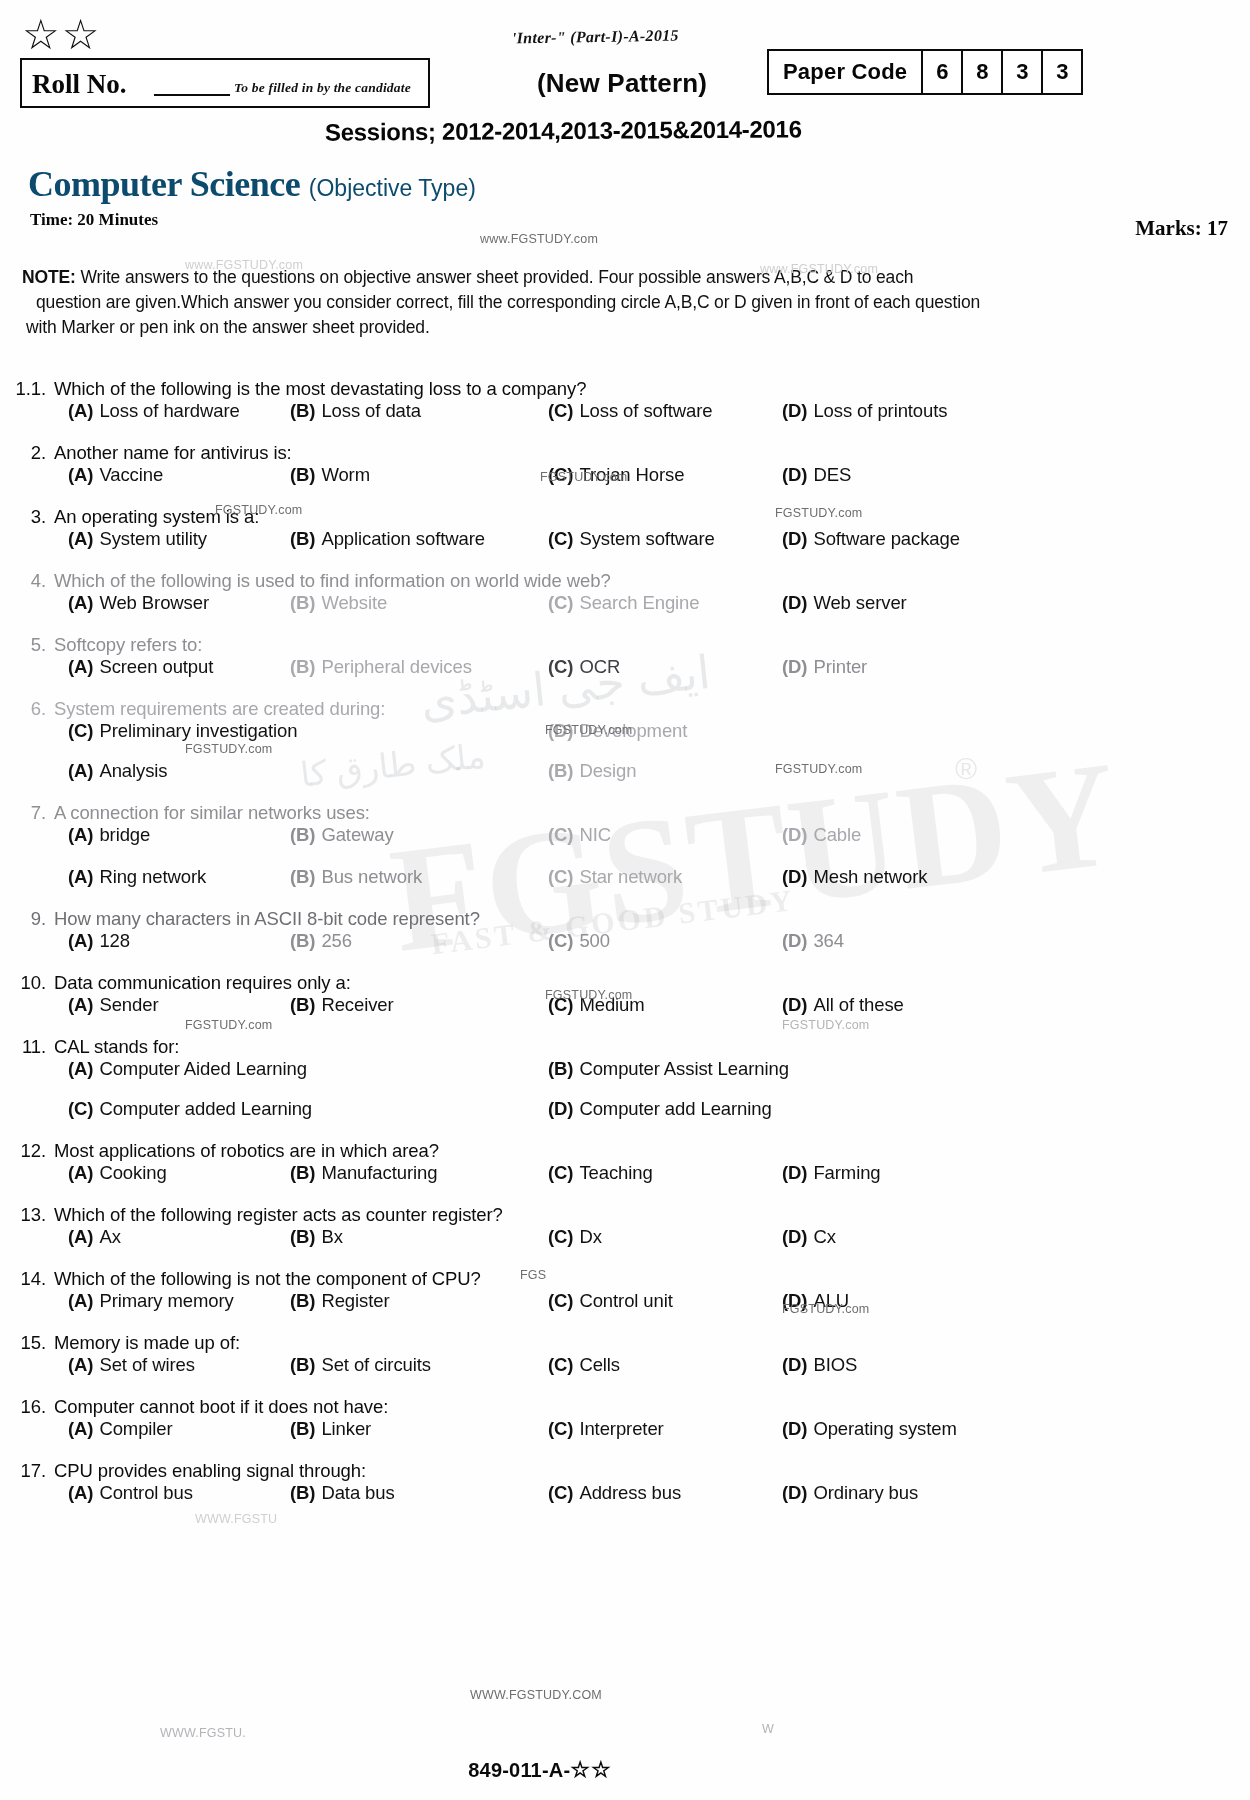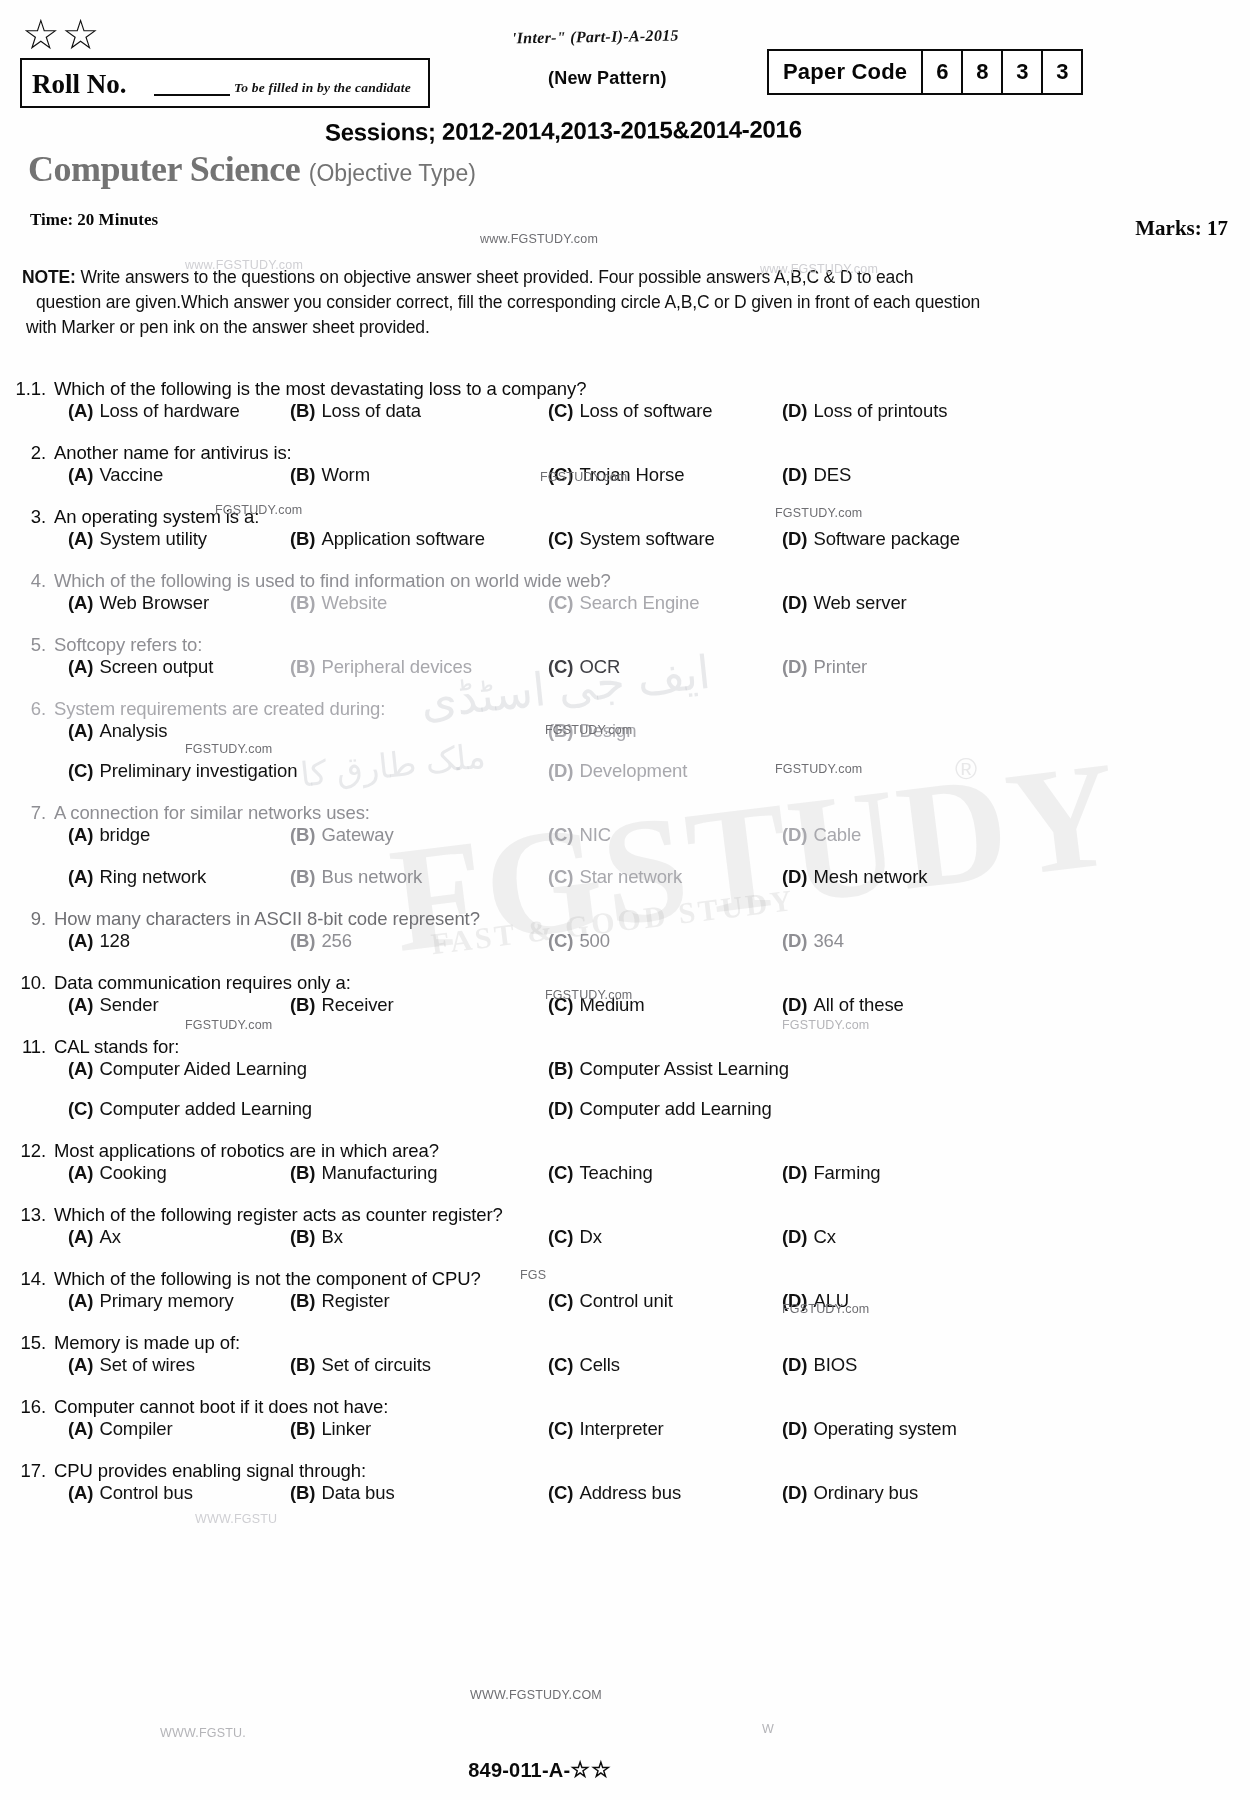--- a/index.html
+++ b/index.html
@@ -130,24 +130,24 @@
     font-family: "Liberation Serif", serif;
     font-style: italic;
     font-weight: bold;
     font-size: 16px;
     color: #141414;
     letter-spacing: 0.3px;
     transform: rotate(-1deg);
   }
   .newpattern {
     position: absolute;
-    left: 548px; top: 68px;
-    font-family: "Liberation Sans", sans-serif;
-    font-weight: bold;
-    font-size: 18px;
+    left: 537px; top: 68px;
+    font-family: "Liberation Sans", sans-serif;
+    font-weight: bold;
+    font-size: 26px;
     color: #0a0a0a;
     letter-spacing: 0.2px;
   }
   .papercode {
     position: absolute;
     left: 767px; top: 49px;
     height: 46px;
     display: flex;
     border: 2.5px solid #0a0a0a;
     box-sizing: border-box;
@@ -177,25 +177,25 @@
     left: 325px; top: 117px;
     font-family: "Liberation Sans", sans-serif;
     font-weight: bold;
     font-size: 24px;
     color: #070707;
     letter-spacing: -0.3px;
     transform: rotate(-0.4deg);
   }
   .subject {
     position: absolute;
-    left: 28px; top: 148px;
+    left: 28px; top: 163px;
     font-family: "Liberation Serif", serif;
     font-weight: bold;
     font-size: 36px;
-    color: #737373;
+    color: #0c4a6e;
     letter-spacing: -0.5px;
   }
   .subject .objtype {
     font-family: "Liberation Sans", sans-serif;
     font-size: 23px;
     font-weight: normal;
     letter-spacing: 0;
   }
   .time {
     position: absolute;
@@ -385,26 +385,26 @@
         <div class="opts">
           <div class="opt c0 "><span class="lab">(A)</span><span>Screen output</span></div>
           <div class="opt c1 fade3"><span class="lab">(B)</span><span>Peripheral devices</span></div>
           <div class="opt c2 semi"><span class="lab">(C)</span><span>OCR</span></div>
           <div class="opt c3 fade2"><span class="lab">(D)</span><span>Printer</span></div>
         </div>
       </div>
       <div class="q">
         <div class="qtext fade3"><span class="qnum">6.</span><span>System requirements are created during:</span></div>
         <div class="opts">
+          <div class="opt w0 "><span class="lab">(C)</span><span>Preliminary investigation</span></div>
+          <div class="opt w1 fade3"><span class="lab">(D)</span><span>Development</span></div>
+        </div>
+        <div class="opts">
           <div class="opt w0 "><span class="lab">(A)</span><span>Analysis</span></div>
           <div class="opt w1 fade3"><span class="lab">(B)</span><span>Design</span></div>
-        </div>
-        <div class="opts">
-          <div class="opt w0 "><span class="lab">(C)</span><span>Preliminary investigation</span></div>
-          <div class="opt w1 fade3"><span class="lab">(D)</span><span>Development</span></div>
         </div>
       </div>
       <div class="q">
         <div class="qtext fade2"><span class="qnum">7.</span><span>A connection for similar networks uses:</span></div>
         <div class="opts">
           <div class="opt c0 "><span class="lab">(A)</span><span>bridge</span></div>
           <div class="opt c1 fade2"><span class="lab">(B)</span><span>Gateway</span></div>
           <div class="opt c2 fade3"><span class="lab">(C)</span><span>NIC</span></div>
           <div class="opt c3 fade3"><span class="lab">(D)</span><span>Cable</span></div>
         </div>

